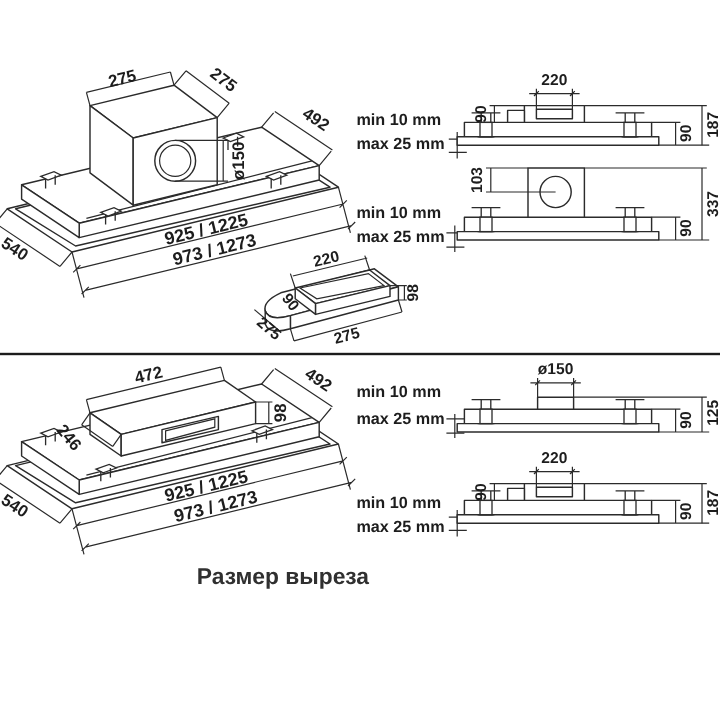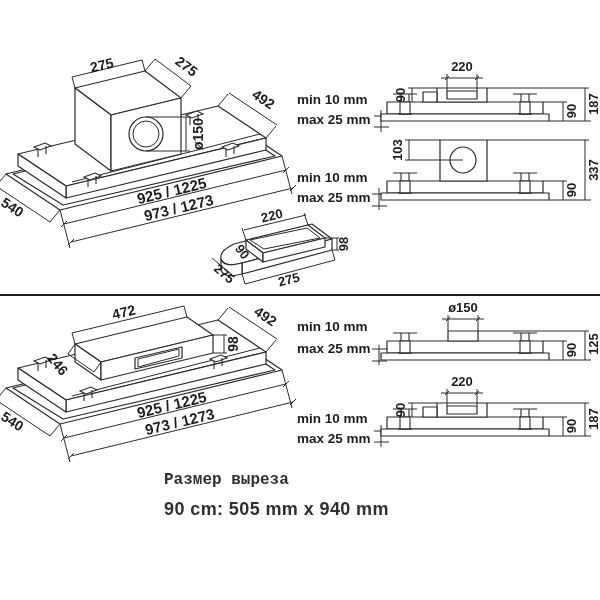--- a/index.html
+++ b/index.html
@@ -9,21 +9,21 @@
   svg{overflow:visible;}
   .st{stroke:#2b2b2b;stroke-width:1.2;fill:none;stroke-linejoin:round;}
   .stw{stroke:#2b2b2b;stroke-width:1.2;fill:#fff;stroke-linejoin:round;}
   .dl{stroke:#2b2b2b;stroke-width:1;fill:none;}
   text.d{font:700 13px "Liberation Sans",sans-serif;fill:#1d1d1d;}
   text.d14{font:700 14px "Liberation Sans",sans-serif;fill:#1d1d1d;}
   text.d15{font:700 15px "Liberation Sans",sans-serif;fill:#1d1d1d;}
   text.mm{font:700 13.5px "Liberation Sans",sans-serif;fill:#1d1d1d;}
   .divider{position:absolute;left:0;top:294px;width:600px;height:2px;background:#1c1c1c;}
   .cutout{position:absolute;left:164px;top:471px;color:#303030;}
-  .cutout .ttl{font-size:16px;font-weight:600;margin-bottom:10px;font-family:Liberation Mono, monospace;}
+  .cutout .ttl{font-size:19px;font-weight:600;margin-bottom:10px;}
   .cutout .ln{font-size:18px;font-weight:600;letter-spacing:.4px;margin-bottom:7px;}
 </style>
 </head>
 <body>
 
 <div id="screen">
 
 <svg width="0" height="0" class="abs">
   <defs>
     <g id="isoclip" stroke="#2b2b2b" stroke-width="1.1">
@@ -288,16 +288,15 @@
     <text class="d" transform="rotate(-90 277 59)" x="277" y="63" text-anchor="middle">90</text>
   </g>
   <g>
     <path class="dl" d="M192,36 L294,36 M290,36 L290,69"></path>
     <text class="d" transform="rotate(-90 299 52)" x="299" y="56" text-anchor="middle">187</text>
   </g>
 </svg>
 
 <div class="cutout">
   <div class="ttl">Размер выреза</div>
-  <div class="ln">90 cm: 505 mm x 940 mm</div>
 </div>
 
 </div>
 
 </body></html>

